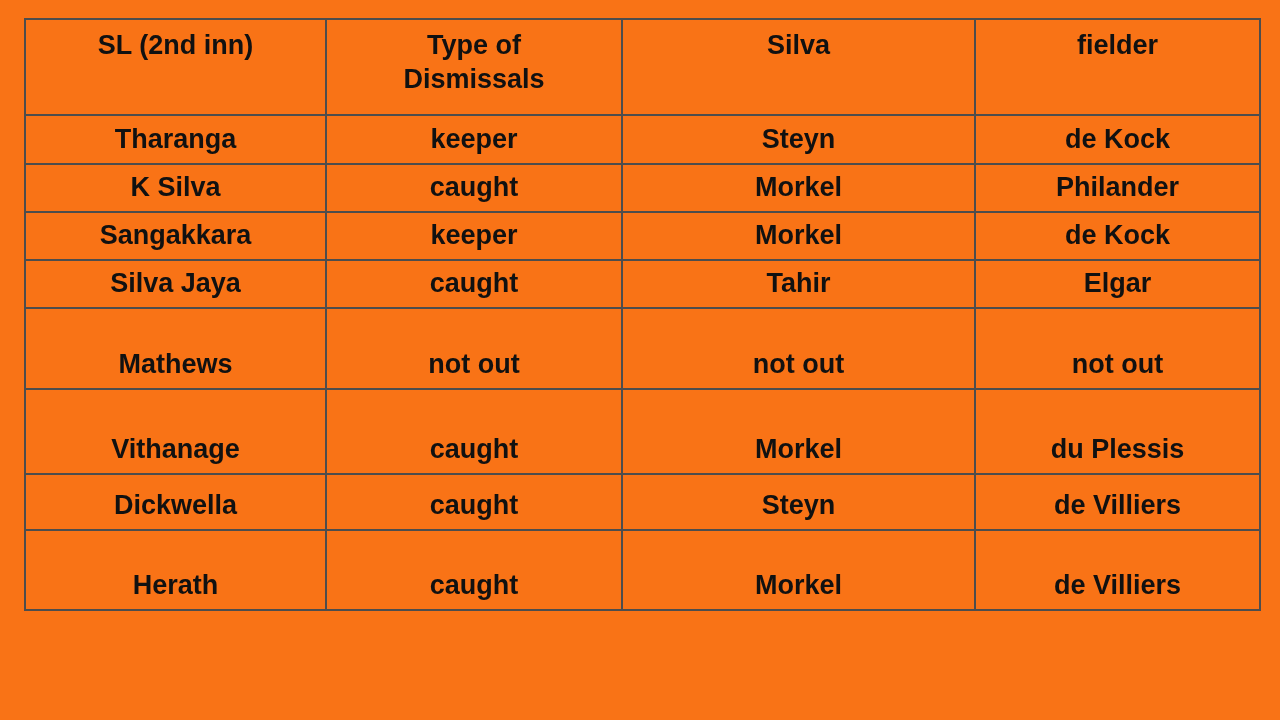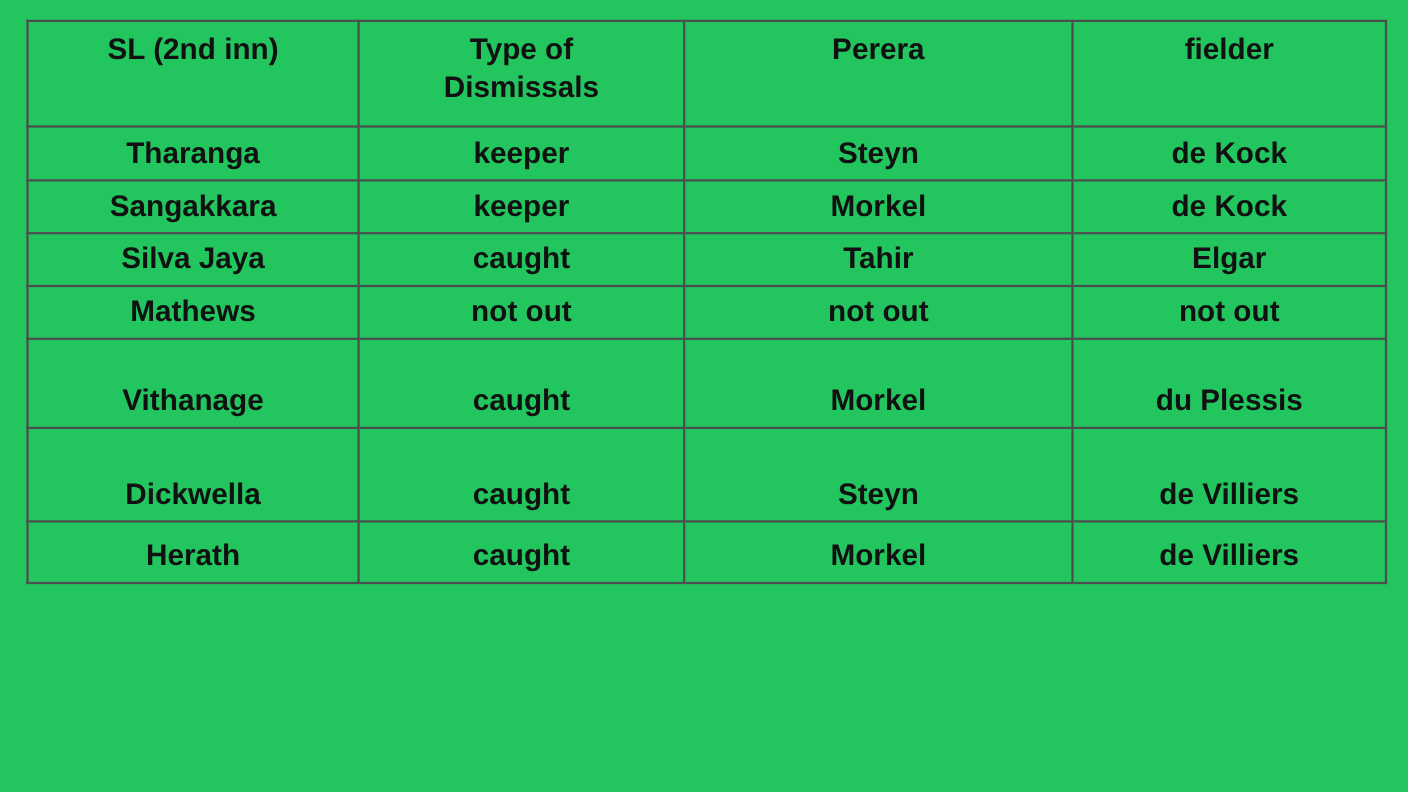--- a/index.html
+++ b/index.html
@@ -4,21 +4,21 @@
 <style>
   html, body {
     margin: 0;
     padding: 0;
     background: #ffffff;
   }
   .slide {
     position: relative;
     width: 1280px;
     height: 720px;
-    background: #22c55e;
+    background: #f97316;
     overflow: hidden;
     font-family: "Liberation Sans", sans-serif;
     color: #111111;
   }
   table.dismissals {
     position: absolute;
     left: 24px;
     top: 18px;
     width: 1235px;
     border-collapse: collapse;
@@ -76,33 +76,39 @@
     </colgroup>
     <thead>
       <tr>
         <th class="col-team">
           <span class="hdr-text">SL (2nd inn)</span>
         </th>
         <th class="col-dismissal">
           <span class="hdr-text">Type of Dismissals</span>
         </th>
         <th class="col-bowler">
-          <span class="hdr-text">Perera</span>
+          <span class="hdr-text">Silva</span>
         </th>
         <th class="col-fielder">
           <span class="hdr-text">fielder</span>
         </th>
       </tr>
     </thead>
     <tbody>
       <tr>
         <td>Tharanga</td>
         <td>keeper</td>
         <td>Steyn</td>
         <td>de Kock</td>
+      </tr>
+      <tr>
+        <td>K Silva</td>
+        <td>caught</td>
+        <td>Morkel</td>
+        <td>Philander</td>
       </tr>
       <tr>
         <td>Sangakkara</td>
         <td>keeper</td>
         <td>Morkel</td>
         <td>de Kock</td>
       </tr>
       <tr>
         <td>Silva Jaya</td>
         <td>caught</td>

